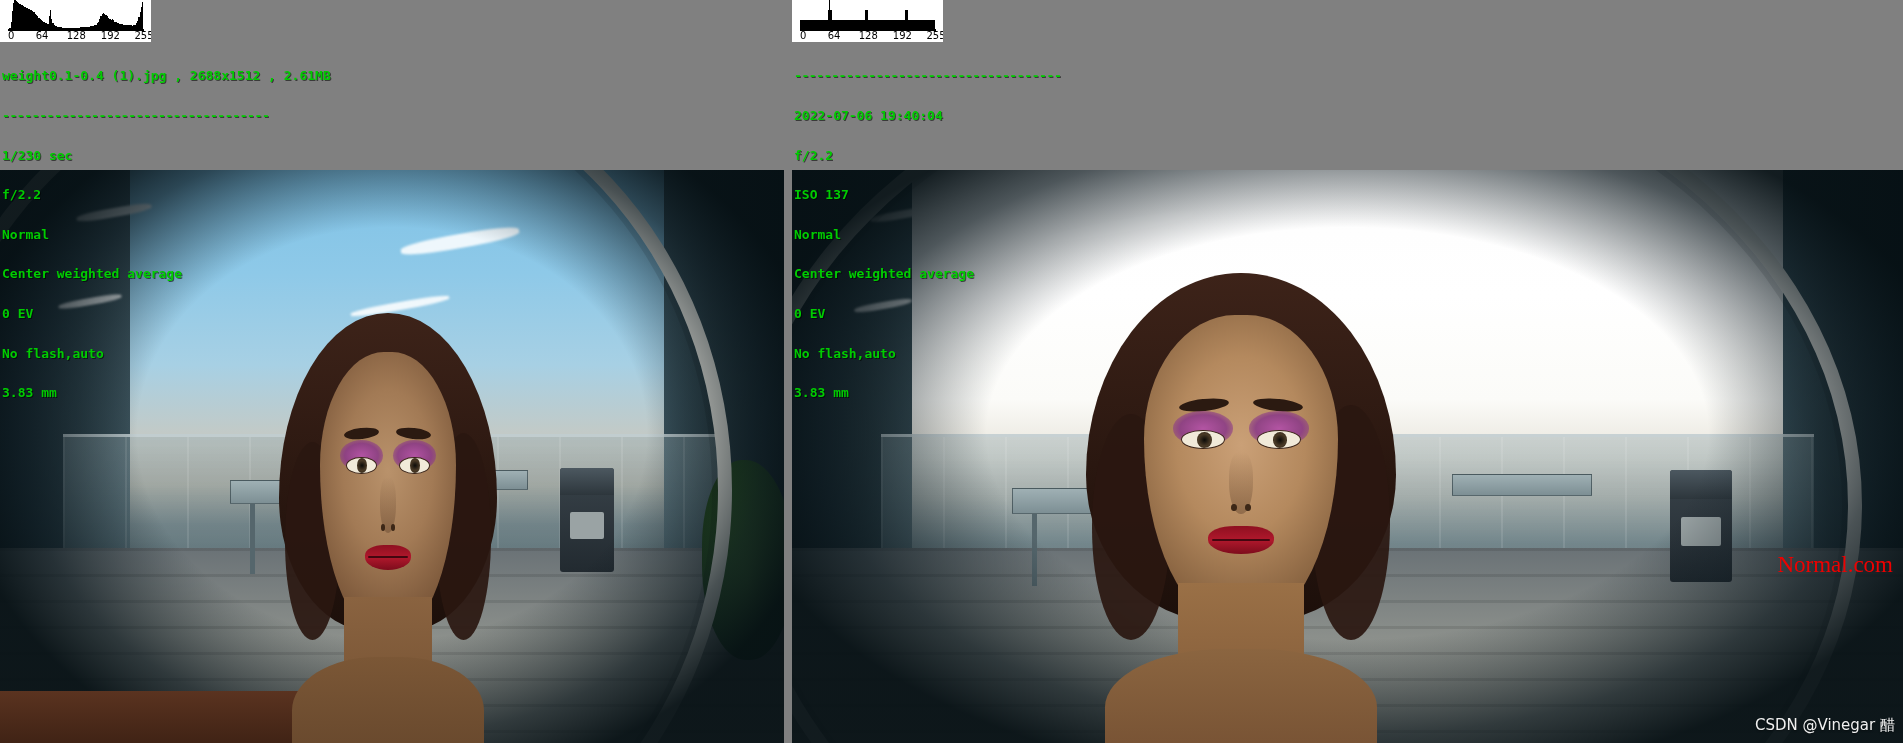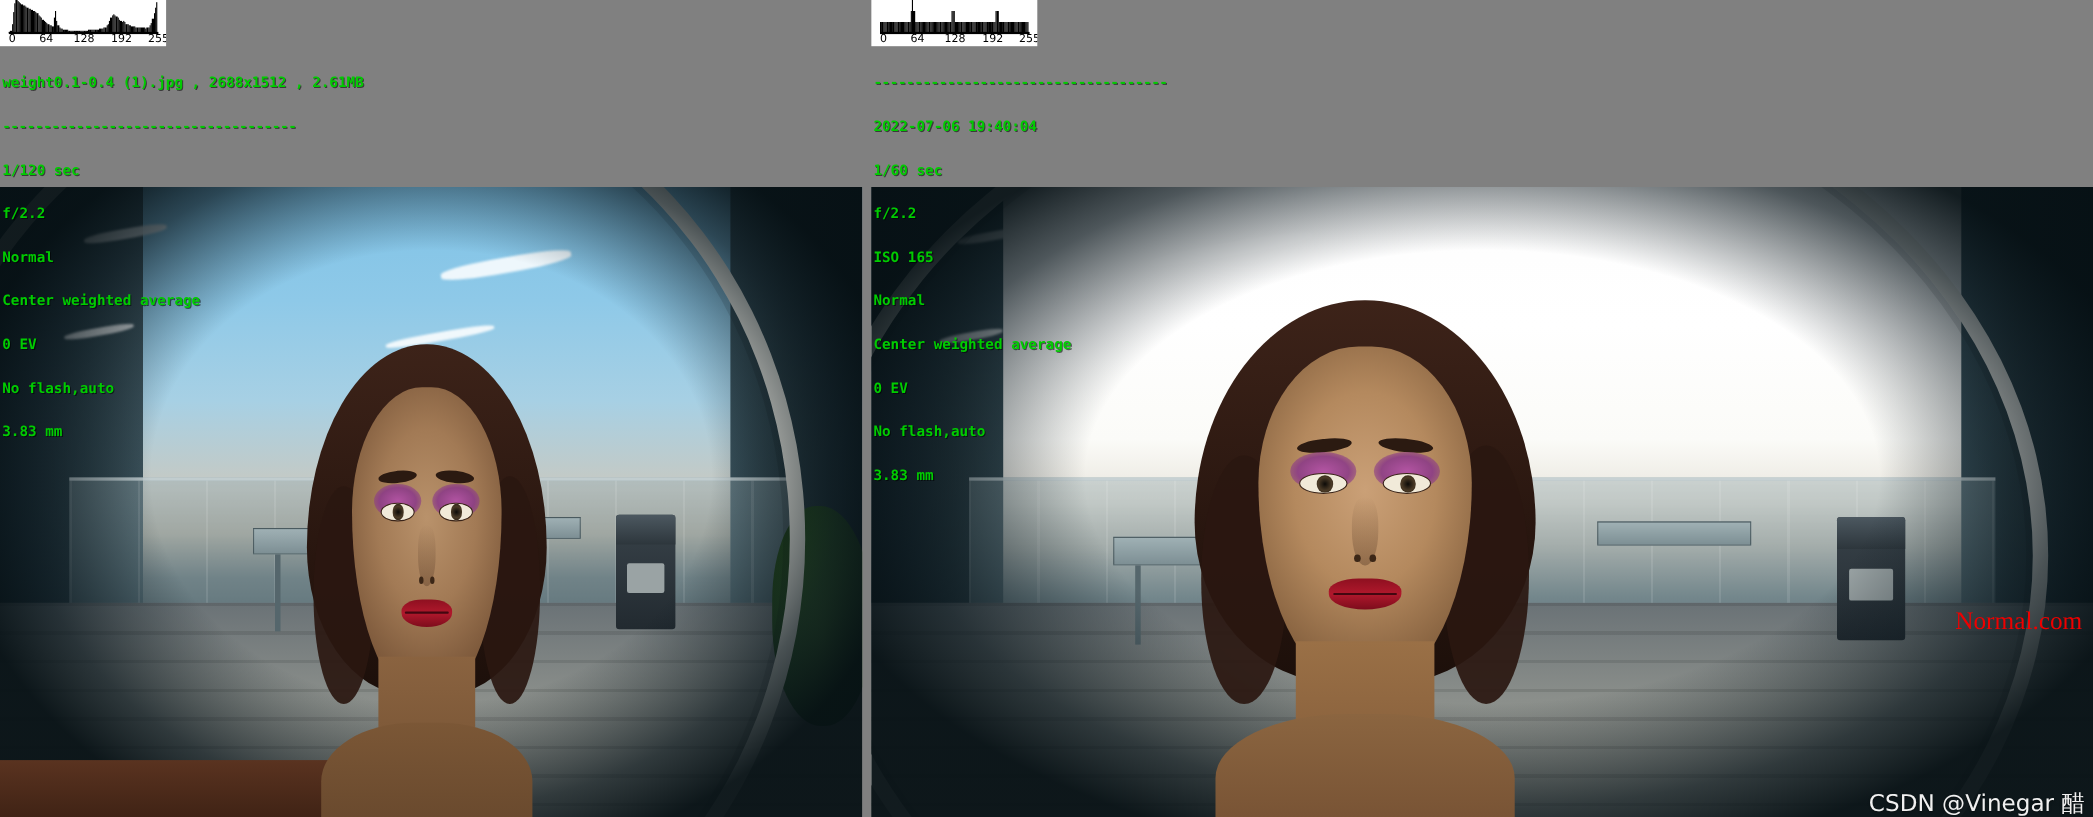--- a/index.html
+++ b/index.html
@@ -346,21 +346,21 @@
     letter-spacing: 0px;
     z-index: 60;
     white-space: nowrap;
   }
   .wm-white {
     position: absolute;
     right: 8px;
     top: 716px;
     color: #f0f0f0;
     font-family: "DejaVu Sans", "Liberation Sans", sans-serif;
-    font-size: 21px;
+    font-size: 15px;
     z-index: 60;
     white-space: nowrap;
     text-shadow: 0 1px 2px rgba(0,0,0,.45);
   }
 </style>
 </head>
 <body>
 
 <div id="app">
 
@@ -539,21 +539,21 @@
             <span class="first" style="left: 8px;">0</span>
             <span style="left: 42.1333px;">64</span>
             <span style="left: 76.2667px;">128</span>
             <span style="left: 110.4px;">192</span>
             <span style="left: 144px;">255</span>
           </div>
       </div>
       <div class="meta-lines">
         <div>weight0.1-0.4 (1).jpg , 2688x1512 , 2.61MB</div>
         <div class="sep">------------------------------------</div>
-        <div>1/120 sec</div>
+        <div>1/230 sec</div>
         <div>f/2.2</div>
         <div>Normal</div>
         <div>Center weighted average</div>
         <div>0 EV</div>
         <div>No flash,auto</div>
         <div>3.83 mm</div>
       </div>
     </div>
   </div>
 
@@ -730,23 +730,22 @@
             <span class="first" style="left: 8px;">0</span>
             <span style="left: 42.1333px;">64</span>
             <span style="left: 76.2667px;">128</span>
             <span style="left: 110.4px;">192</span>
             <span style="left: 144px;">255</span>
           </div>
       </div>
       <div class="meta-lines">
         <div class="sep">------------------------------------</div>
         <div>2022-07-06 19:40:04</div>
-        <div>1/60 sec</div>
         <div>f/2.2</div>
-        <div>ISO 165</div>
+        <div>ISO 137</div>
         <div>Normal</div>
         <div>Center weighted average</div>
         <div>0 EV</div>
         <div>No flash,auto</div>
         <div>3.83 mm</div>
       </div>
     </div>
 
     <div class="wm-red">Normal.com</div>
     <div class="wm-white">CSDN @Vinegar 醋</div>

